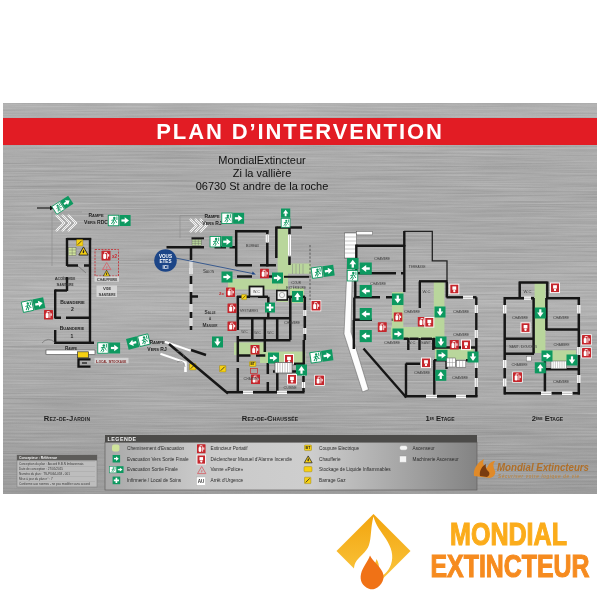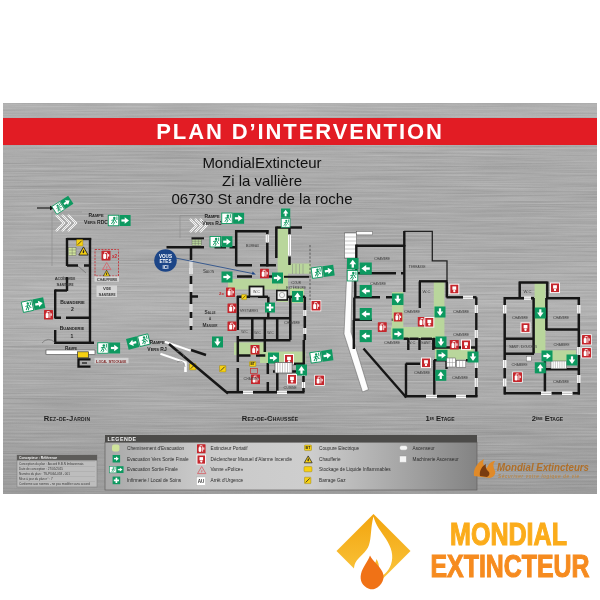--- a/index.html
+++ b/index.html
@@ -1,21 +1,21 @@
 <!DOCTYPE html>
 <html><head>
 <meta charset="utf-8">
 <style>
 html,body{margin:0;padding:0;width:600px;height:600px;background:#ffffff;overflow:hidden;}
 body{font-family:"Liberation Sans",sans-serif;position:relative;}
 #panel{position:absolute;left:3px;top:103px;width:594px;height:391px;background:#c8c8c8;}
 #titlebar{position:absolute;left:3px;top:118px;width:594px;height:27px;background:#e21c24;
 display:flex;align-items:flex-end;justify-content:center;}
 #titlebar span{color:#ffffff;font-weight:bold;font-size:22px;letter-spacing:1.9px;white-space:nowrap;}
-#addr{position:absolute;left:0;top:153.5px;width:524px;text-align:center;font-size:15px;line-height:18px;color:#111;}
+#addr{position:absolute;left:0;top:153.5px;width:524px;text-align:center;font-size:11px;line-height:13px;color:#111;}
 svg text{font-family:"Liberation Sans",sans-serif;}
 #art{position:absolute;left:0;top:0;}
 </style>
 </head>
 <body>
 <div id="panel"><svg width="594" height="391">
 <defs>
         <linearGradient id="sheen" x1="0" y1="0" x2="0" y2="1">
 <stop offset="0" stop-color="#ffffff" stop-opacity="0.05"></stop>
 <stop offset="0.25" stop-color="#000000" stop-opacity="0.02"></stop>

